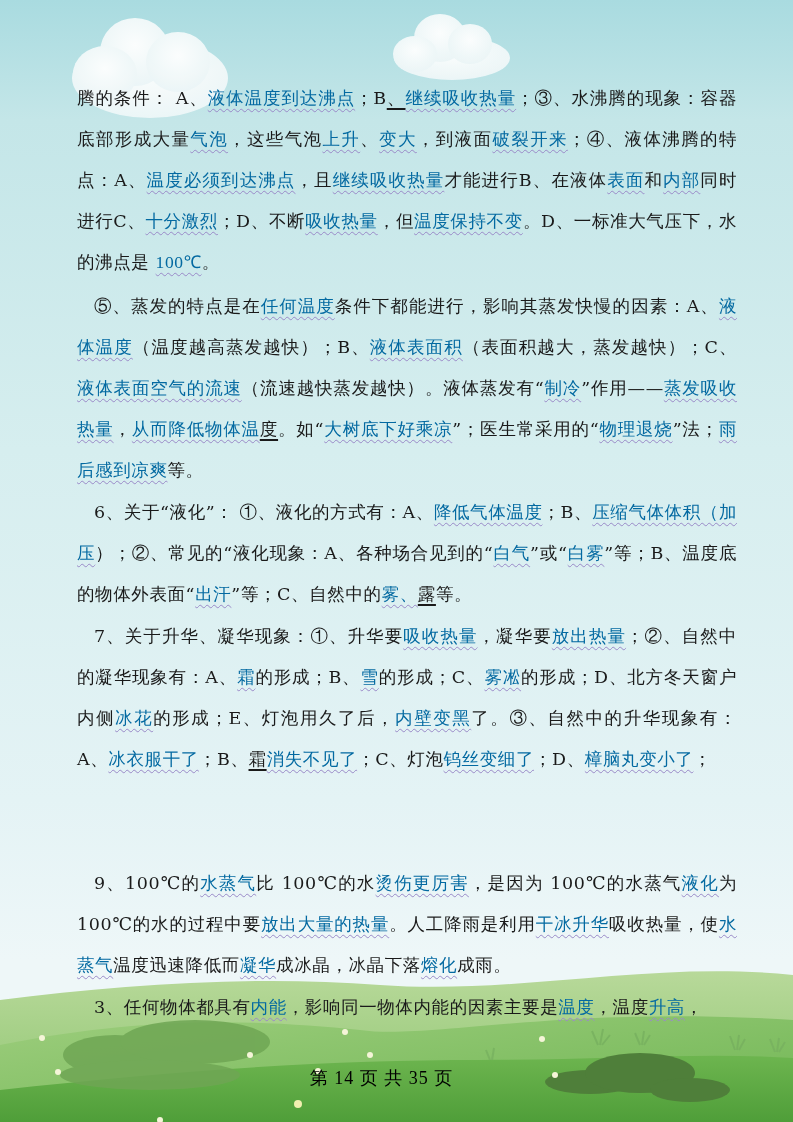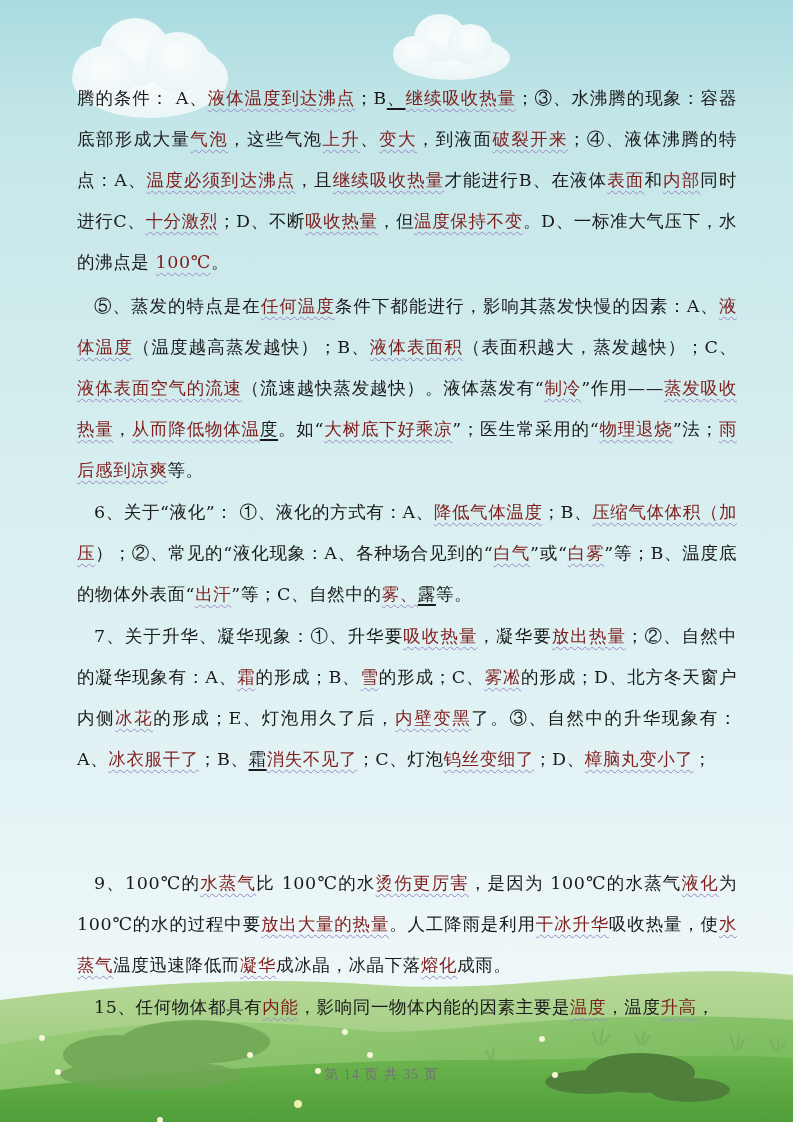--- a/index.html
+++ b/index.html
@@ -10,30 +10,31 @@
   }
   .bg-layer { position: absolute; left: 0; top: 0; width: 793px; height: 1122px; }
 
   .page { position: absolute; left: 0; top: 0; width: 793px; height: 1122px; }
   .para {
     position: absolute; left: 77px; width: 660px;
     font-size: 17.5px; line-height: 41px; color: #1a1a1a;
     letter-spacing: 0.6px; text-align: justify;
   }
   .hl {
-    color: #7f1d1d;
+    color: #0369a1;
     text-decoration: underline wavy #9a8ac8;
     text-decoration-thickness: 1px;
     text-underline-offset: 4px;
+    font-family: Liberation Serif, serif;
   }
   .ul { text-decoration: underline; text-decoration-thickness: 1.5px; text-underline-offset: 4px; }
   .footer {
     position: absolute; left: 0; width: 763px; top: 1066px; text-align: center;
     font-family: "Liberation Serif", "DejaVu Serif", serif;
-    font-size: 14px; color: #737373; letter-spacing: 1px;
+    font-size: 18px; color: #000000; letter-spacing: 1px;
   }
 </style>
 </head>
 <body>
 
 <svg class="bg-layer" width="793" height="1122" viewBox="0 0 793 1122" xmlns="http://www.w3.org/2000/svg">
   <defs>
     <linearGradient id="hill1" x1="0" y1="0" x2="0" y2="1">
       <stop offset="0" stop-color="#b8d99a"></stop>
       <stop offset="1" stop-color="#8cc46e"></stop>
@@ -101,16 +102,16 @@
     <circle cx="160" cy="1120" r="3"></circle>
   </g>
 </svg>
 
 <div class="page">
   <div class="para" style="top:78px;"><span>腾的条件：  A、</span><span class="hl">液体温度到达沸点</span><span>；B</span><span class="ul">、</span><span class="hl">继续吸收热量</span><span>；③、水沸腾的现象：容器底部形成大量</span><span class="hl">气泡</span><span>，这些气泡</span><span class="hl">上升</span><span>、</span><span class="hl">变大</span><span>，到液面</span><span class="hl">破裂开来</span><span>；④、液体沸腾的特点：A、</span><span class="hl">温度必须到达沸点</span><span>，且</span><span class="hl">继续吸收热量</span><span>才能进行B、在液体</span><span class="hl">表面</span><span>和</span><span class="hl">内部</span><span>同时进行C、</span><span class="hl">十分激烈</span><span>；D、不断</span><span class="hl">吸收热量</span><span>，但</span><span class="hl">温度保持不变</span><span>。D、一标准大气压下，水的沸点是 </span><span class="hl">100℃</span><span>。</span></div>
   <div class="para" style="top:286px; text-indent:17px;"><span>⑤、蒸发的特点是在</span><span class="hl">任何温度</span><span>条件下都能进行，影响其蒸发快慢的因素：A、</span><span class="hl">液体温度</span><span>（温度越高蒸发越快）；B、</span><span class="hl">液体表面积</span><span>（表面积越大，蒸发越快）；C、</span><span class="hl">液体表面空气的流速</span><span>（流速越快蒸发越快）。液体蒸发有“</span><span class="hl">制冷</span><span>”作用——</span><span class="hl">蒸发吸收热量</span><span>，</span><span class="hl">从而降低物体温</span><span class="ul">度</span><span>。如“</span><span class="hl">大树底下好乘凉</span><span>”；医生常采用的“</span><span class="hl">物理退烧</span><span>”法；</span><span class="hl">雨后感到凉爽</span><span>等。</span></div>
   <div class="para" style="top:492px; text-indent:17px;"><span>6、关于“液化”： ①、液化的方式有：A、</span><span class="hl">降低气体温度</span><span>；B、</span><span class="hl">压缩气体体积（加压</span><span>）；②、常见的“液化现象：A、各种场合见到的“</span><span class="hl">白气</span><span>”或“</span><span class="hl">白雾</span><span>”等；B、温度底的物体外表面“</span><span class="hl">出汗</span><span>”等；C、自然中的</span><span class="hl">雾、</span><span class="ul">露</span><span>等。</span></div>
   <div class="para" style="top:616px; text-indent:17px;"><span>7、关于升华、凝华现象：①、升华要</span><span class="hl">吸收热量</span><span>，凝华要</span><span class="hl">放出热量</span><span>；②、自然中的凝华现象有：A、</span><span class="hl">霜</span><span>的形成；B、</span><span class="hl">雪</span><span>的形成；C、</span><span class="hl">雾凇</span><span>的形成；D、北方冬天窗户内侧</span><span class="hl">冰花</span><span>的形成；E、灯泡用久了后，</span><span class="hl">内壁变黑</span><span>了。③、自然中的升华现象有：A、</span><span class="hl">冰衣服干了</span><span>；B、</span><span class="ul">霜</span><span class="hl">消失不见了</span><span>；C、灯泡</span><span class="hl">钨丝变细了</span><span>；D、</span><span class="hl">樟脑丸变小了</span><span>；</span></div>
   <div class="para" style="top:863px; text-indent:17px;"><span>9、100℃的</span><span class="hl">水蒸气</span><span>比 100℃的水</span><span class="hl">烫伤更厉害</span><span>，是因为 100℃的水蒸气</span><span class="hl">液化</span><span>为 100℃的水的过程中要</span><span class="hl">放出大量的热量</span><span>。人工降雨是利用</span><span class="hl">干冰升华</span><span>吸收热量，使</span><span class="hl">水蒸气</span><span>温度迅速降低而</span><span class="hl">凝华</span><span>成冰晶，冰晶下落</span><span class="hl">熔化</span><span>成雨。</span></div>
-  <div class="para" style="top:987px; text-indent:17px;"><span>15、任何物体都具有</span><span class="hl">内能</span><span>，影响同一物体内能的因素主要是</span><span class="hl">温度</span><span>，温度</span><span class="hl">升高</span><span>，</span></div>
+  <div class="para" style="top:987px; text-indent:17px;"><span>3、任何物体都具有</span><span class="hl">内能</span><span>，影响同一物体内能的因素主要是</span><span class="hl">温度</span><span>，温度</span><span class="hl">升高</span><span>，</span></div>
 
   <div class="footer">第 14 页 共 35 页</div>
 </div>
 
 </body></html>

